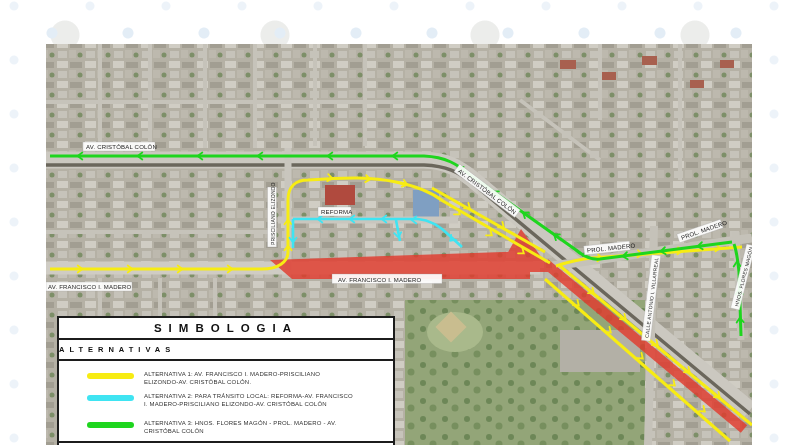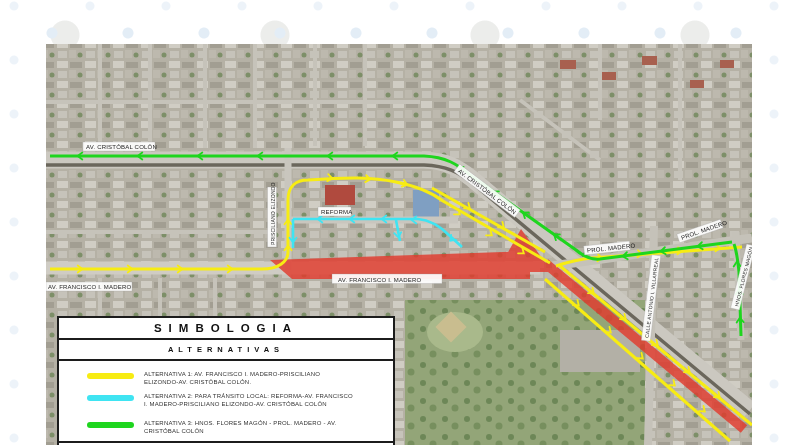--- a/index.html
+++ b/index.html
@@ -10,21 +10,21 @@
       radial-gradient(circle,#edf3f9 0 4px,rgba(255,255,255,0) 5px),
       radial-gradient(circle,#ecedeb 0 14px,rgba(255,255,255,0) 15px);
     background-size:76px 54px,76px 54px,210px 170px;
     background-position:14px 6px,52px 33px,-40px 290px;}
   .map{position:absolute;left:46px;top:44px;width:706px;height:401px;}
   .map svg{display:block;width:706px;height:401px;}
   .legend{position:absolute;left:57px;top:316px;width:338px;background:#fff;
     border:2px solid #1c1c1c;box-sizing:border-box;}
   .lg-title{height:20px;line-height:20px;text-align:center;font-weight:bold;
     font-size:11.5px;letter-spacing:7px;color:#111;border-bottom:2px solid #1c1c1c;}
-  .lg-sub{height:19px;line-height:19px;text-align:center;font-weight:bold;
+  .lg-sub{height:19px;line-height:19px;font-weight:bold;
     font-size:7.5px;letter-spacing:5px;color:#111;border-bottom:2px solid #1c1c1c;}
   .lg-body{padding:10px 8px 8px 28px;}
   .lg-item{display:flex;align-items:flex-start;margin-bottom:7px;}
   .lg-item:last-child{margin-bottom:4px;margin-top:12px;}
   .sw{width:47px;height:6px;border-radius:3px;flex:0 0 auto;margin-top:2px;margin-right:10px;}
   .lg-txt{font-size:6px;line-height:7.5px;color:#333;width:210px;letter-spacing:.2px;}
   .nextbox{position:absolute;left:57px;top:441px;width:338px;height:14px;background:#fff;
     border:2px solid #1c1c1c;box-sizing:border-box;}
   text{font-family:"Liberation Sans",sans-serif;fill:#1d1d1d;}
   .lbl rect{fill:#ffffff;opacity:.92;stroke:#999;stroke-width:.3;}

